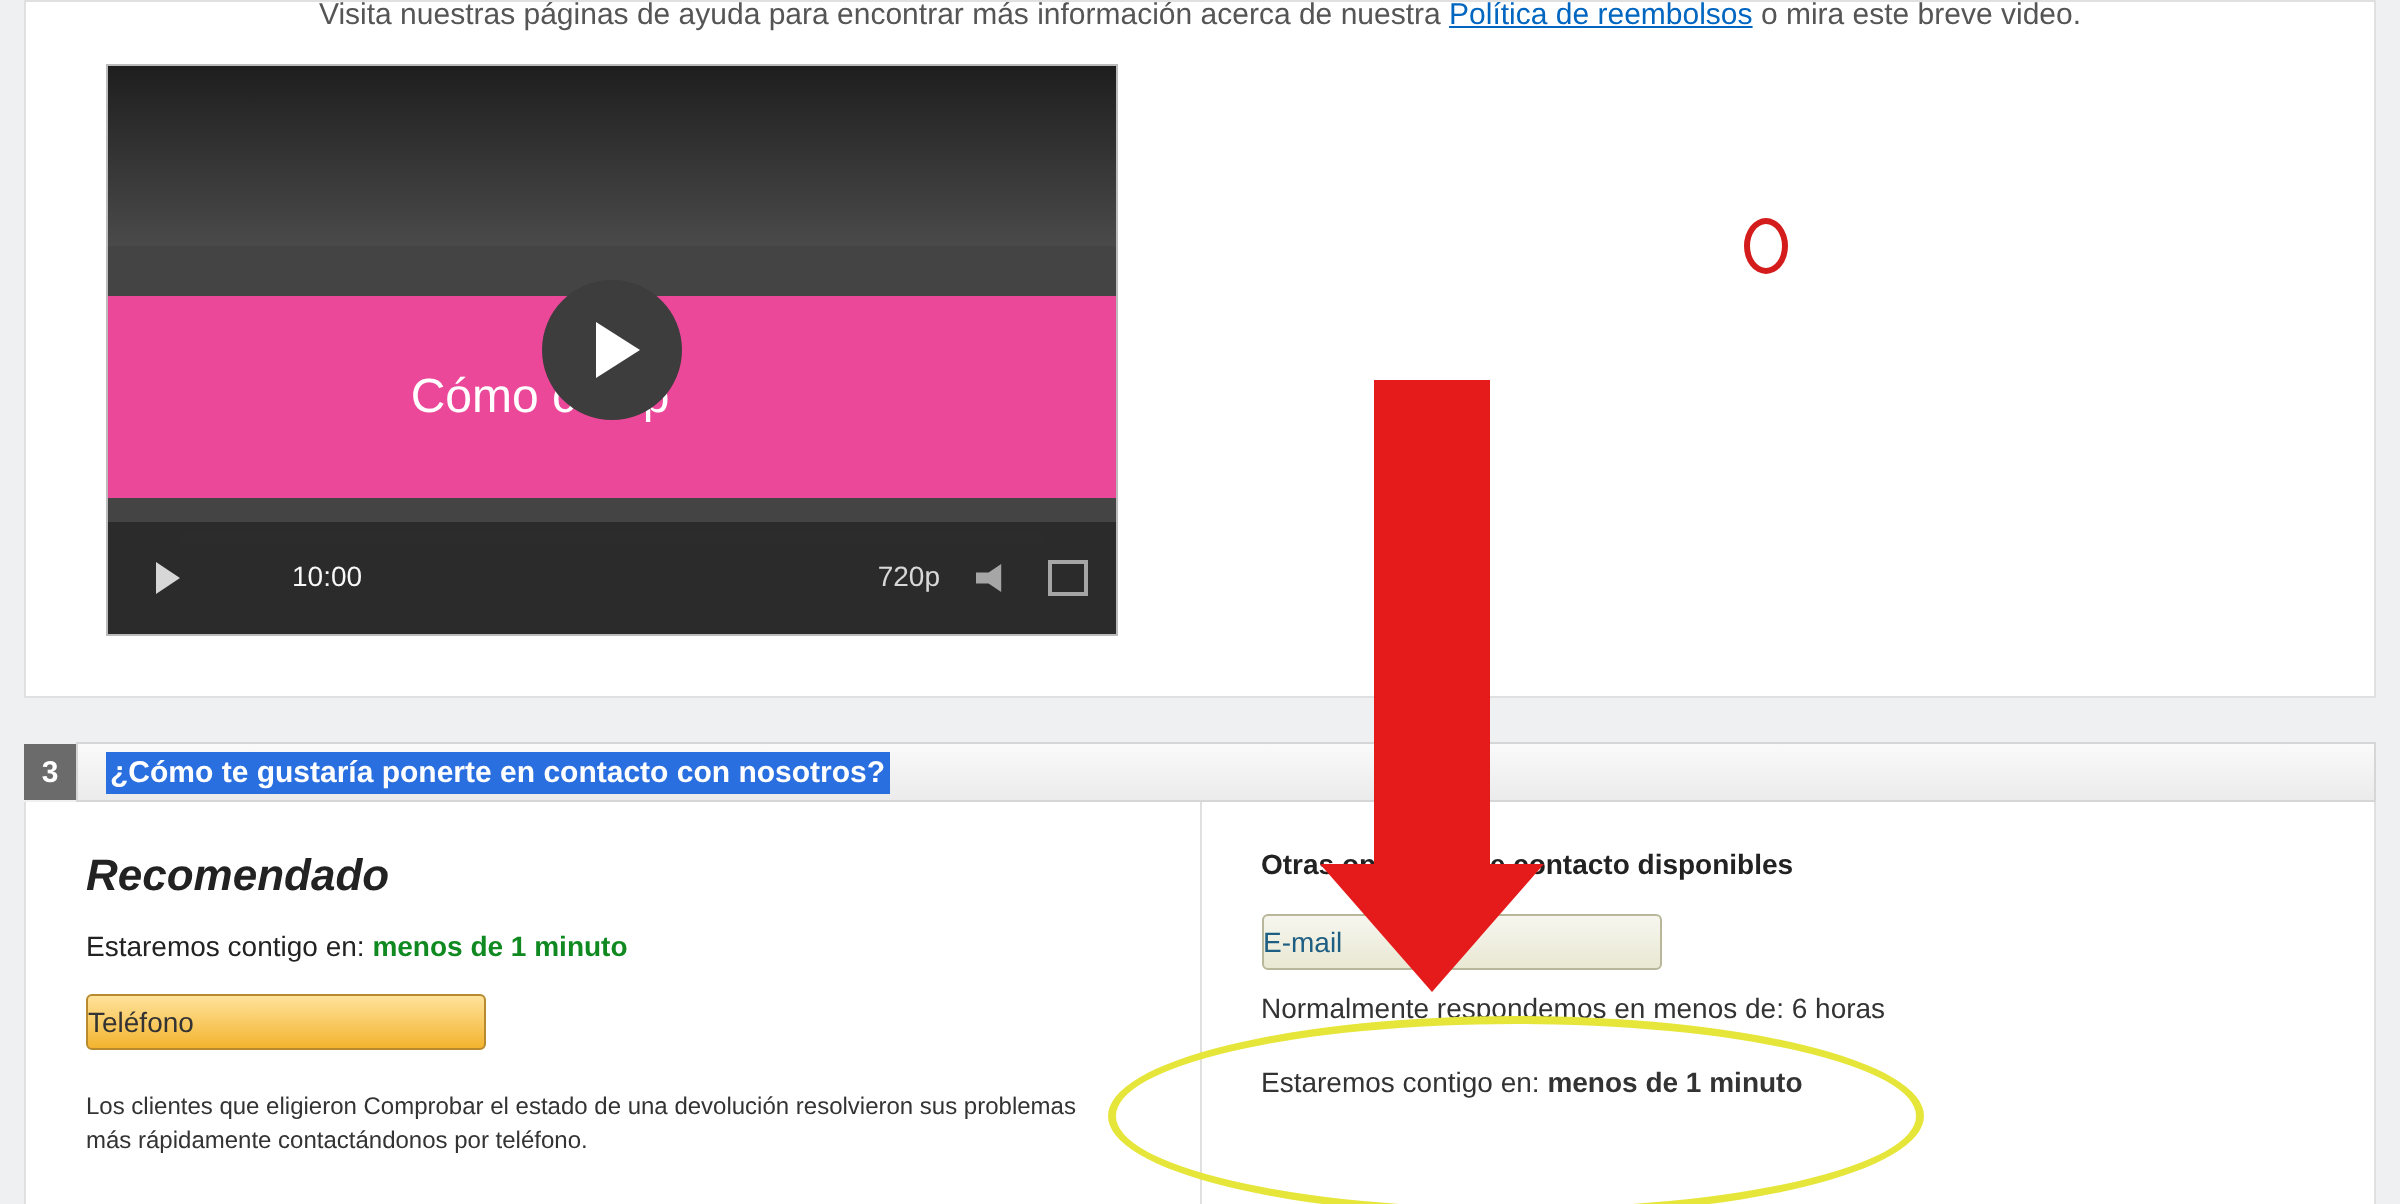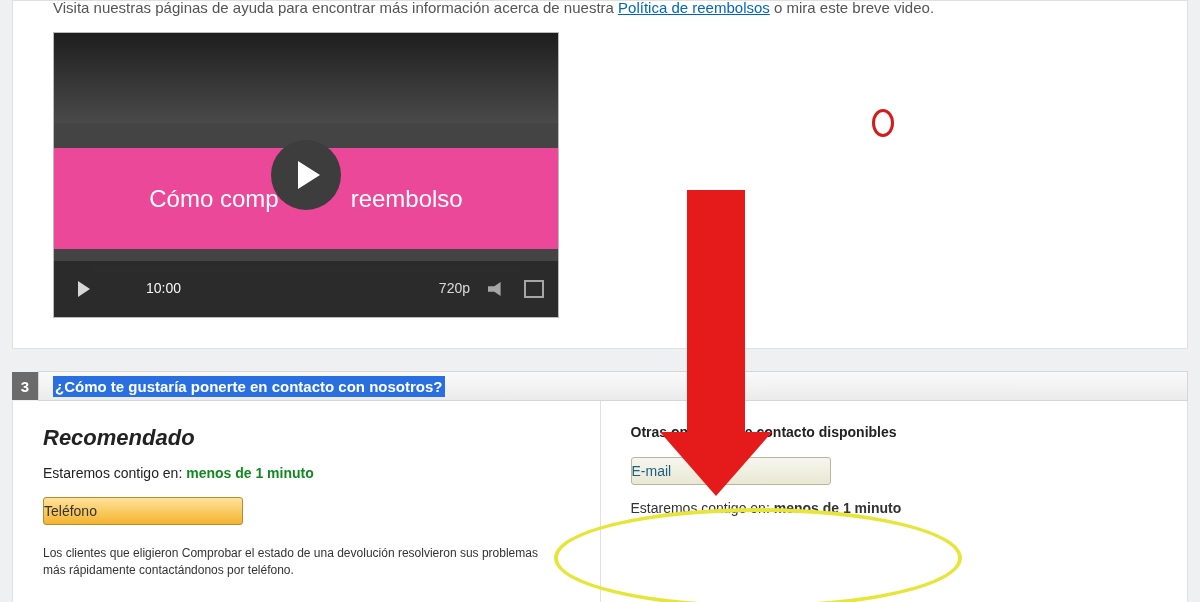--- a/index.html
+++ b/index.html
@@ -1,17 +1,17 @@
 <!DOCTYPE html>
 <html><head>
 <meta charset="utf-8">
 <style>
   html,body{margin:0;padding:0;font-family:Arial,Helvetica,sans-serif;background:#eef0f1;color:#222;font-size:14px;line-height:1.4;}
   .page{width:1200px;height:602px;background:#eef0f1;overflow:hidden;position:relative;}
-  .card{background:#fff;border:1px solid #e0e0e0;margin:0 12px;}
+  .card{background:#fff;border:1px solid #e0e0e0;margin:0 12px;text-align:center;}
   .card1{padding:0 40px 30px;}
   .help-line{font-size:15px;color:#555;padding-top:0;margin-top:-4px;}
   .help-line .link{color:#0066c0;text-decoration:underline;}
   .video{width:504px;border:1px solid #bbb;margin-top:14px;position:relative;height:284px;background:#444;}
   .v-grad{position:absolute;left:0;right:0;top:0;height:90px;background:linear-gradient(#1e1e1e,#4a4a4a);}
   .v-title{position:absolute;left:0;right:0;top:115px;height:101px;background:#ec4899;display:flex;align-items:center;justify-content:center;color:#fff;font-size:24px;font-weight:300;}
   .v-play{position:absolute;left:50%;top:50%;transform:translate(-50%,-50%);width:70px;height:70px;border-radius:50%;background:#3d3d3d;display:flex;align-items:center;justify-content:center;cursor:pointer;}
   .v-play .tri{width:0;height:0;border-left:22px solid #fff;border-top:14px solid transparent;border-bottom:14px solid transparent;margin-left:5px;}
   .v-bar{position:absolute;left:0;right:0;bottom:0;height:56px;background:#2b2b2b;opacity:0.96;display:flex;align-items:center;padding:0 14px 0 24px;color:#fff;font-size:14px;}
   .v-bar .tri2{width:0;height:0;border-left:12px solid #ddd;border-top:8px solid transparent;border-bottom:8px solid transparent;margin-right:24px;cursor:pointer;}
@@ -54,21 +54,20 @@
   <div class="card card1">
     <div class="help-line">
       <span>Visita nuestras páginas de ayuda para encontrar más información acerca de nuestra </span><span class="link">Política de reembolsos</span><span> o mira este breve video.</span>
     </div>
 
     <div class="video">
       <div class="v-grad"></div>
       <div class="v-title">
         <span>Cómo comp</span>
           <span style="width:72px;display:inline-block;"></span>
-          <span> reembolso</span>
       </div>
       <div class="v-play">
           <div class="tri"></div>
         </div>
       <div class="v-track"></div>
       <div class="v-bar">
         <div class="tri2"></div>
         <span class="v-time">10:00</span>
         <span class="v-spacer"></span>
         <span class="v-q">720p</span>
@@ -91,20 +90,21 @@
       <div class="wait">
         <span>Estaremos contigo en: </span><span class="gr">menos de 1 minuto</span>
       </div>
       <div class="btn btn-amz">Teléfono</div>
       <div class="note">Los clientes que eligieron Comprobar el estado de una devolución resolvieron sus problemas más rápidamente contactándonos por teléfono.</div>
     </div>
 
     <div class="col">
       <h3>Otras opciones de contacto disponibles</h3>
       <div class="btn btn-grey" style="margin-bottom:6px;">E-mail</div>
+      <div class="norm">Normalmente respondemos en menos de: 6 horas</div>
       <div class="norm" style="margin-top:14px;font-weight:bold;">
         <span style="font-weight:normal">Estaremos contigo en: </span><span>menos de 1 minuto</span>
       </div>
     </div>
   </div>
 
   <div class="arrow">
     <div class="shaft"></div>
     <div class="head"></div>
   </div>

